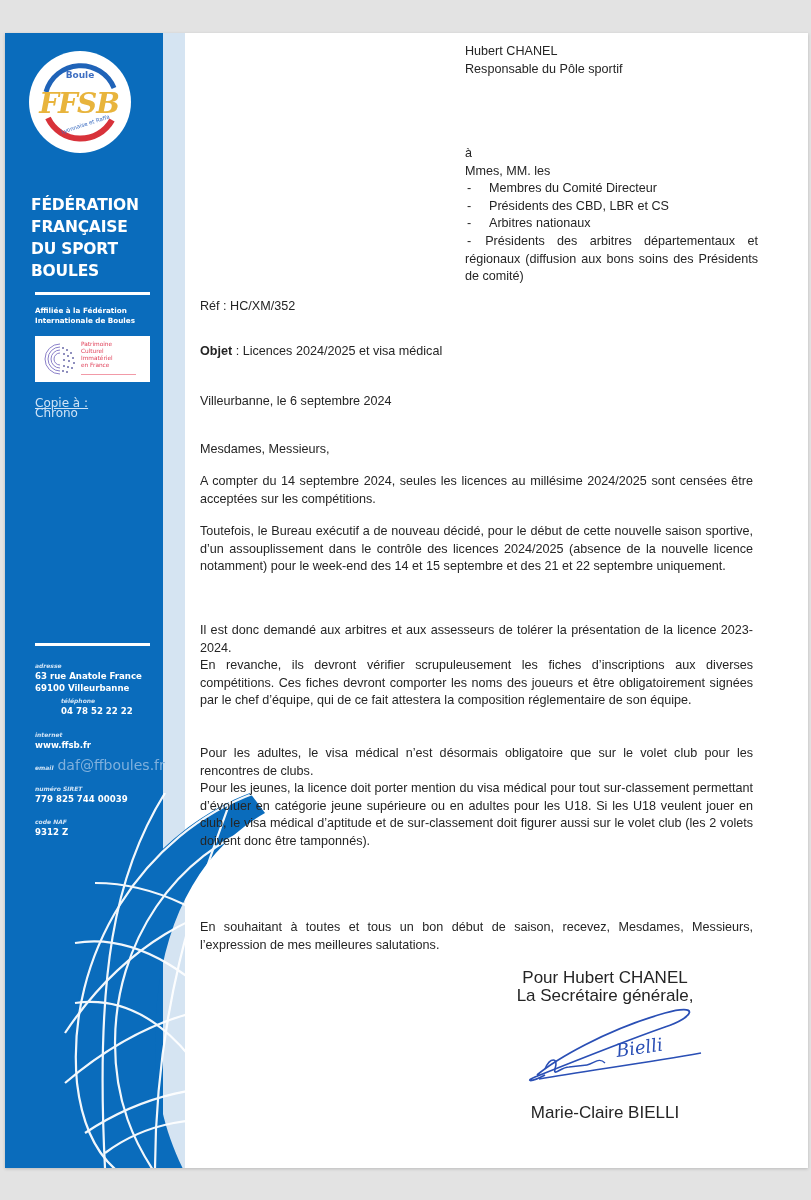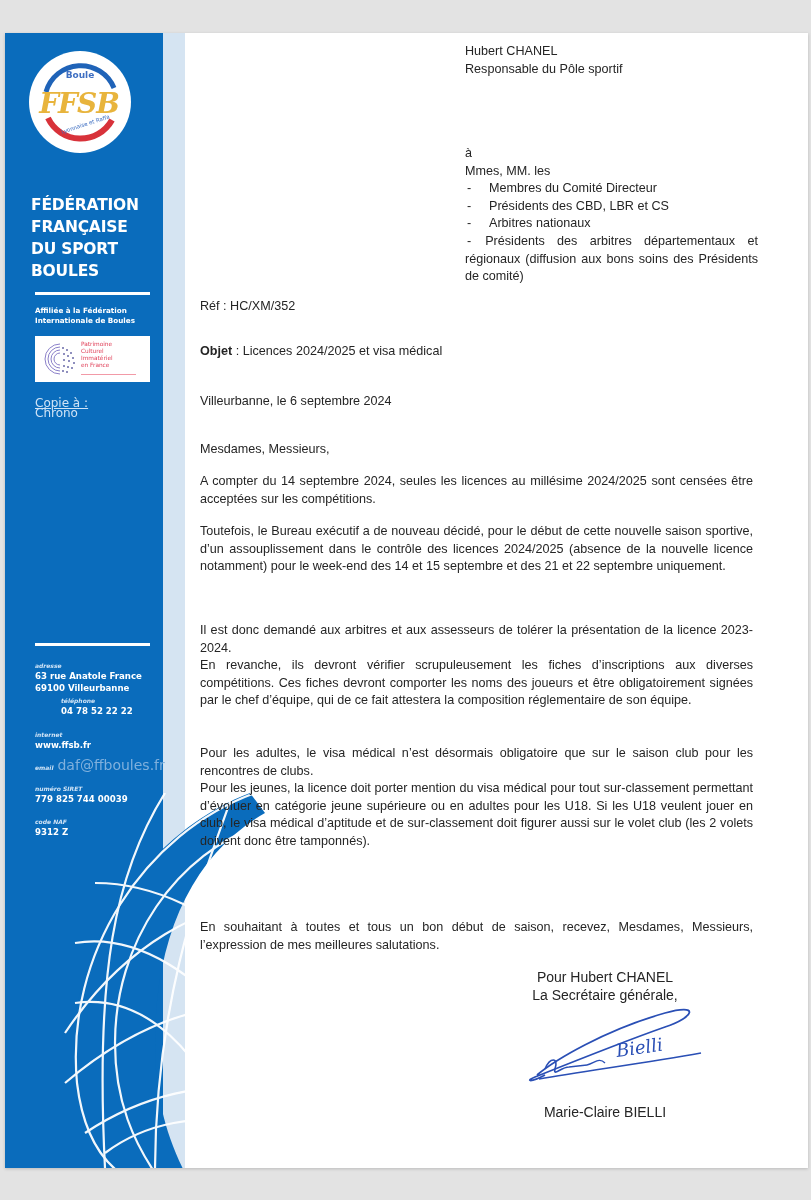--- a/index.html
+++ b/index.html
@@ -55,21 +55,21 @@
     .doc { position: absolute; font-family: "Liberation Sans", sans-serif; font-size: 12.6px; line-height: 17.6px; color: #252525; }
     .sender { left: 460px; top: 10px; width: 330px; }
     .sender .name { font-weight: normal; }
     .recips { left: 460px; top: 112px; width: 293px; }
     .recips .item { display: flex; }
     .recips .dash { width: 24px; flex: none; padding-left: 2px; }
     .recips .last { text-align: justify; text-align-last: left; }
     .body-text { left: 195px; width: 553px; text-align: justify; }
     .body-text p { margin: 0; }
     .sig { position: absolute; left: 500px; width: 200px; text-align: center;
-      font-family: "Liberation Sans", sans-serif; font-size: 14px; line-height: 17.6px; color: #252525; }
+      font-family: "Liberation Sans", sans-serif; font-size: 17px; line-height: 17.6px; color: #252525; }
   </style>
 </head>
 <body>
 
 <div class="page">
   <div class="strip"></div>
 
   <div class="sidebar">
 
     <svg class="logo" viewBox="0 0 104 104">
@@ -218,21 +218,21 @@
       <p>A compter du 14 septembre 2024, seules les licences au millésime 2024/2025 sont censées être acceptées sur les compétitions.</p>
     </div>
   <div class="doc body-text" style="top:490px;">
       <p>Toutefois, le Bureau exécutif a de nouveau décidé, pour le début de cette nouvelle saison sportive, d’un assouplissement dans le contrôle des licences 2024/2025 (absence de la nouvelle licence notamment) pour le week-end des 14 et 15 septembre et des 21 et 22 septembre uniquement.</p>
     </div>
   <div class="doc body-text" style="top:549px;margin-top:40px;">
     <p>Il est donc demandé aux arbitres et aux assesseurs de tolérer la présentation de la licence 2023-2024.</p>
     <p>En revanche, ils devront vérifier scrupuleusement les fiches d’inscriptions aux diverses compétitions. Ces fiches devront comporter les noms des joueurs et être obligatoirement signées par le chef d’équipe, qui de ce fait attestera la composition réglementaire de son équipe.</p>
   </div>
   <div class="doc body-text" style="top:712px;">
-    <p>Pour les adultes, le visa médical n’est désormais obligatoire que sur le saison club pour les rencontres de clubs.</p>
+    <p>Pour les adultes, le visa médical n’est désormais obligatoire que sur le volet club pour les rencontres de clubs.</p>
     <p>Pour les jeunes, la licence doit porter mention du visa médical pour tout sur-classement permettant d’évoluer en catégorie jeune supérieure ou en adultes pour les U18. Si les U18 veulent jouer en club, le visa médical d’aptitude et de sur-classement doit figurer aussi sur le volet club (les 2 volets doivent donc être tamponnés).</p>
   </div>
   <div class="doc body-text" style="top:886px;">
       <p>En souhaitant à toutes et tous un bon début de saison, recevez, Mesdames, Messieurs, l’expression de mes meilleures salutations.</p>
     </div>
 
   <div class="sig" style="top:936px;">
     <div>Pour Hubert CHANEL</div>
     <div>La Secrétaire générale,</div>
   </div>

